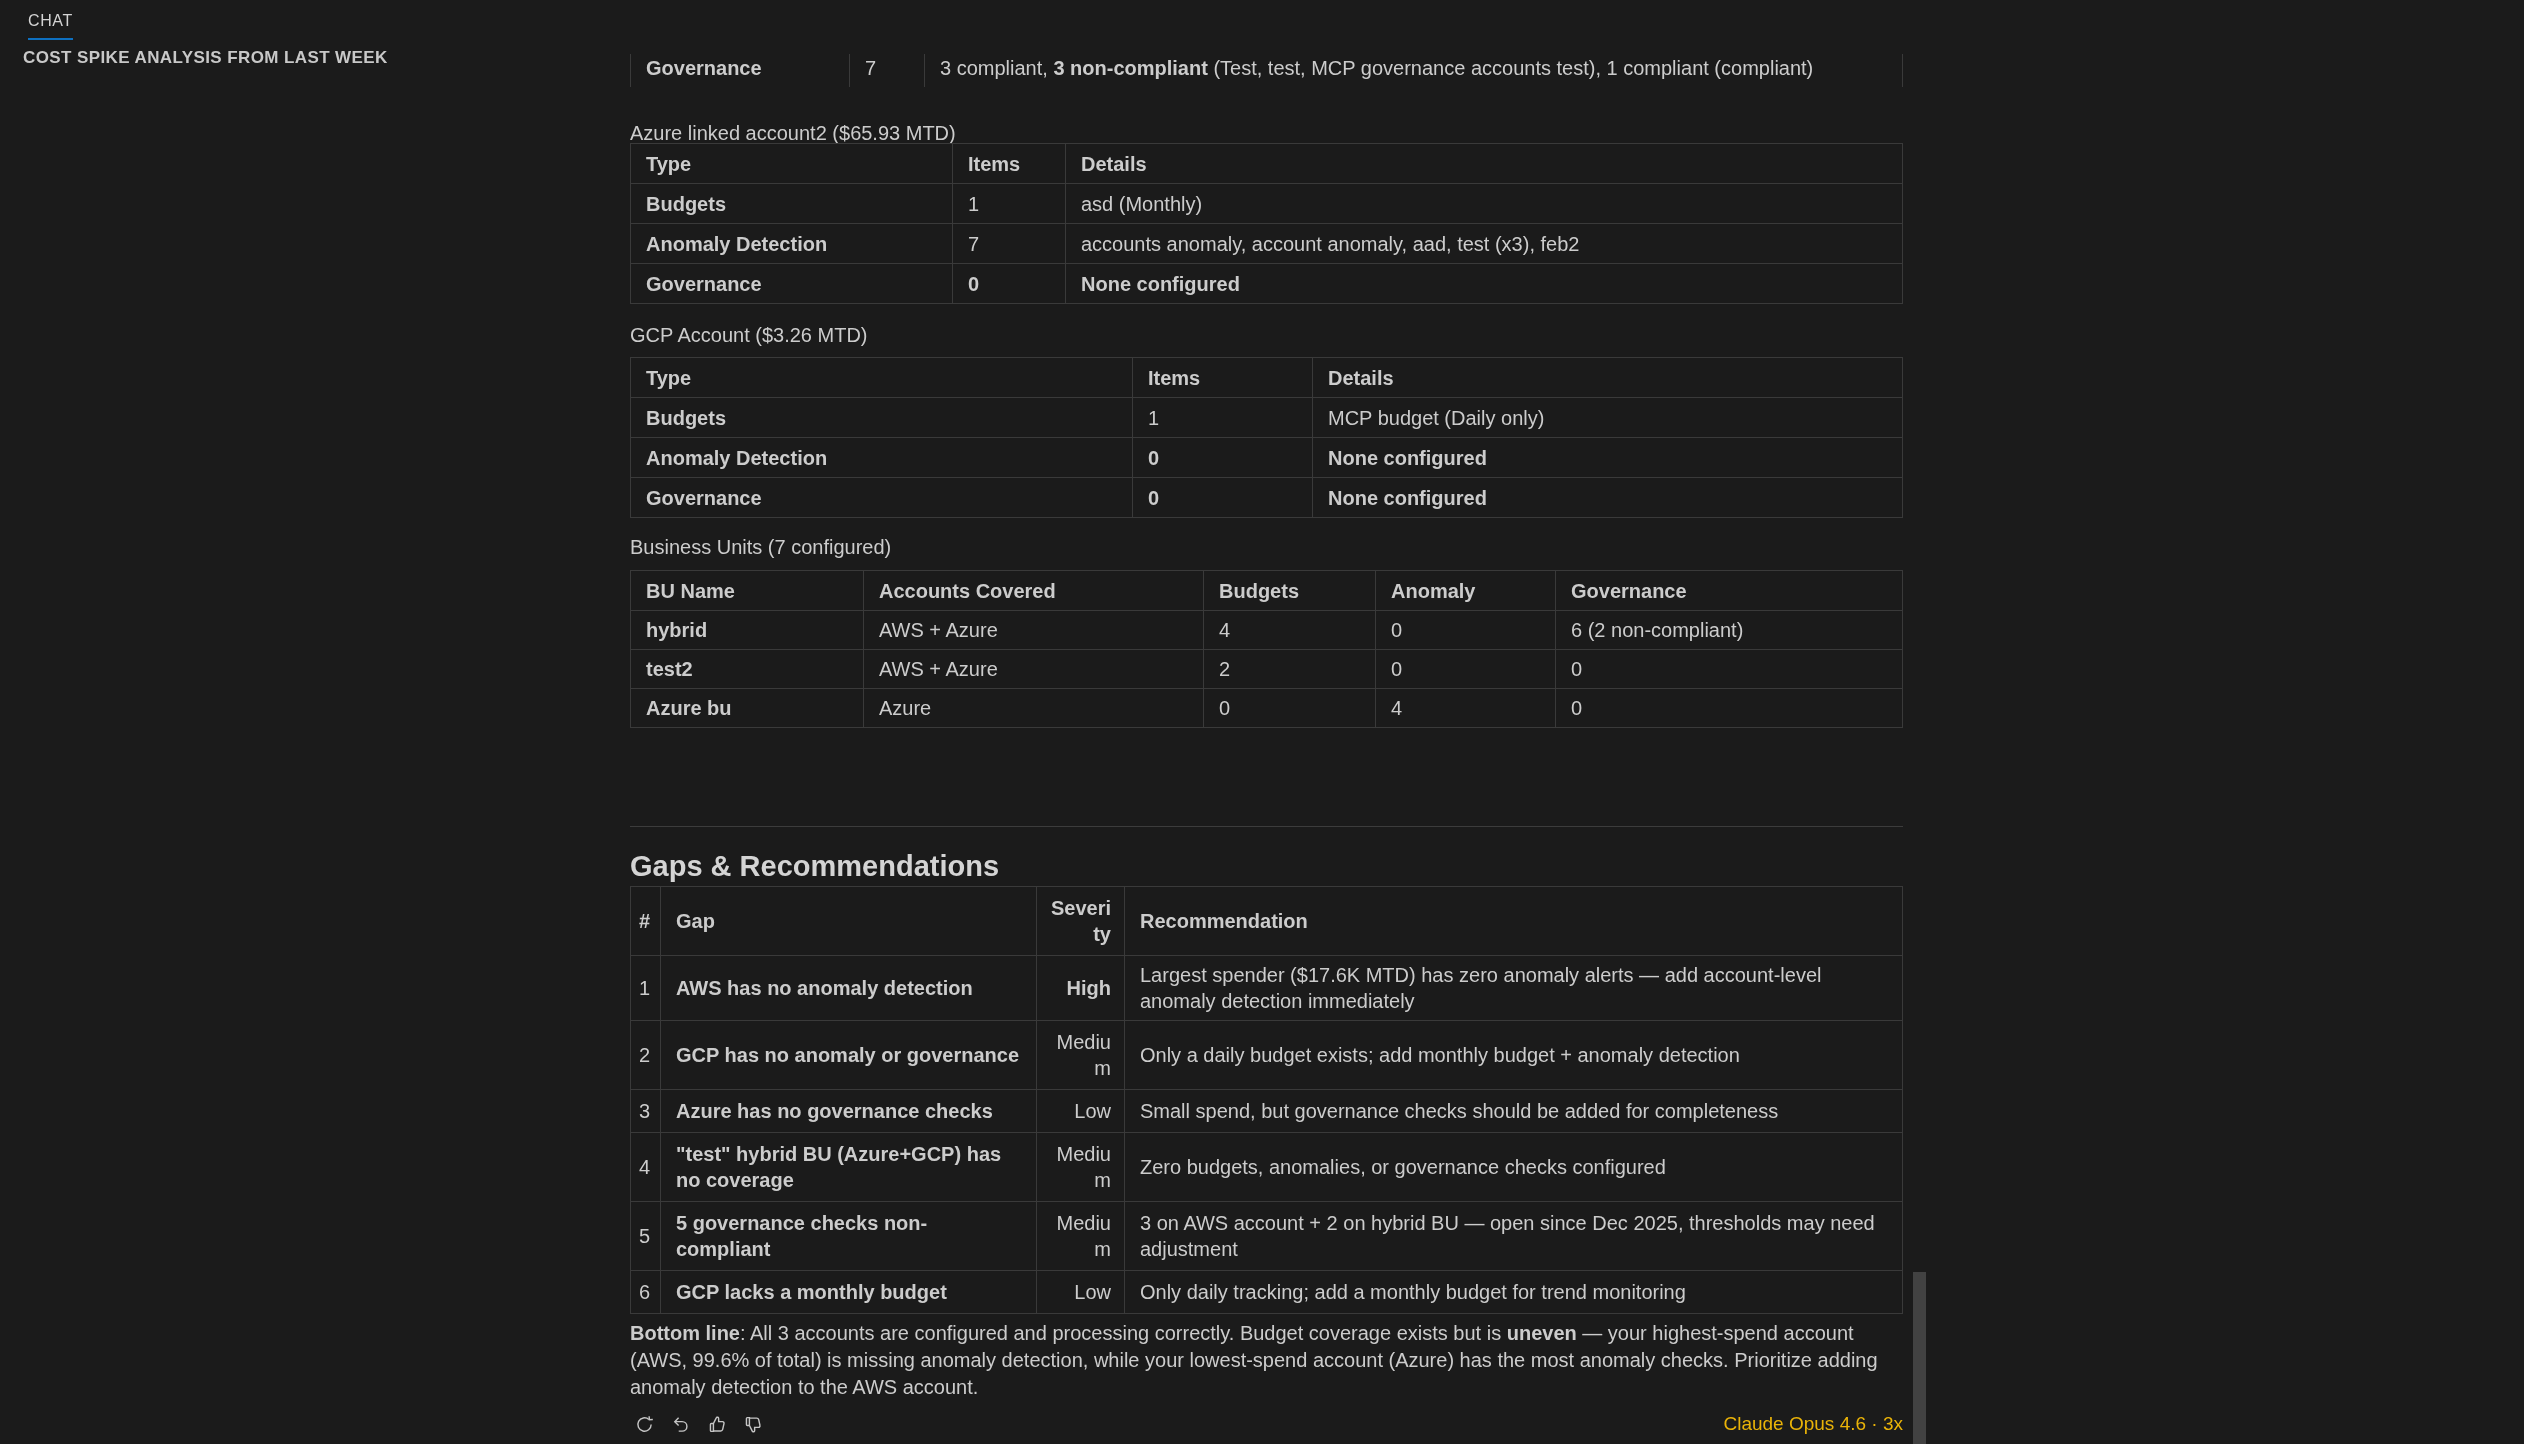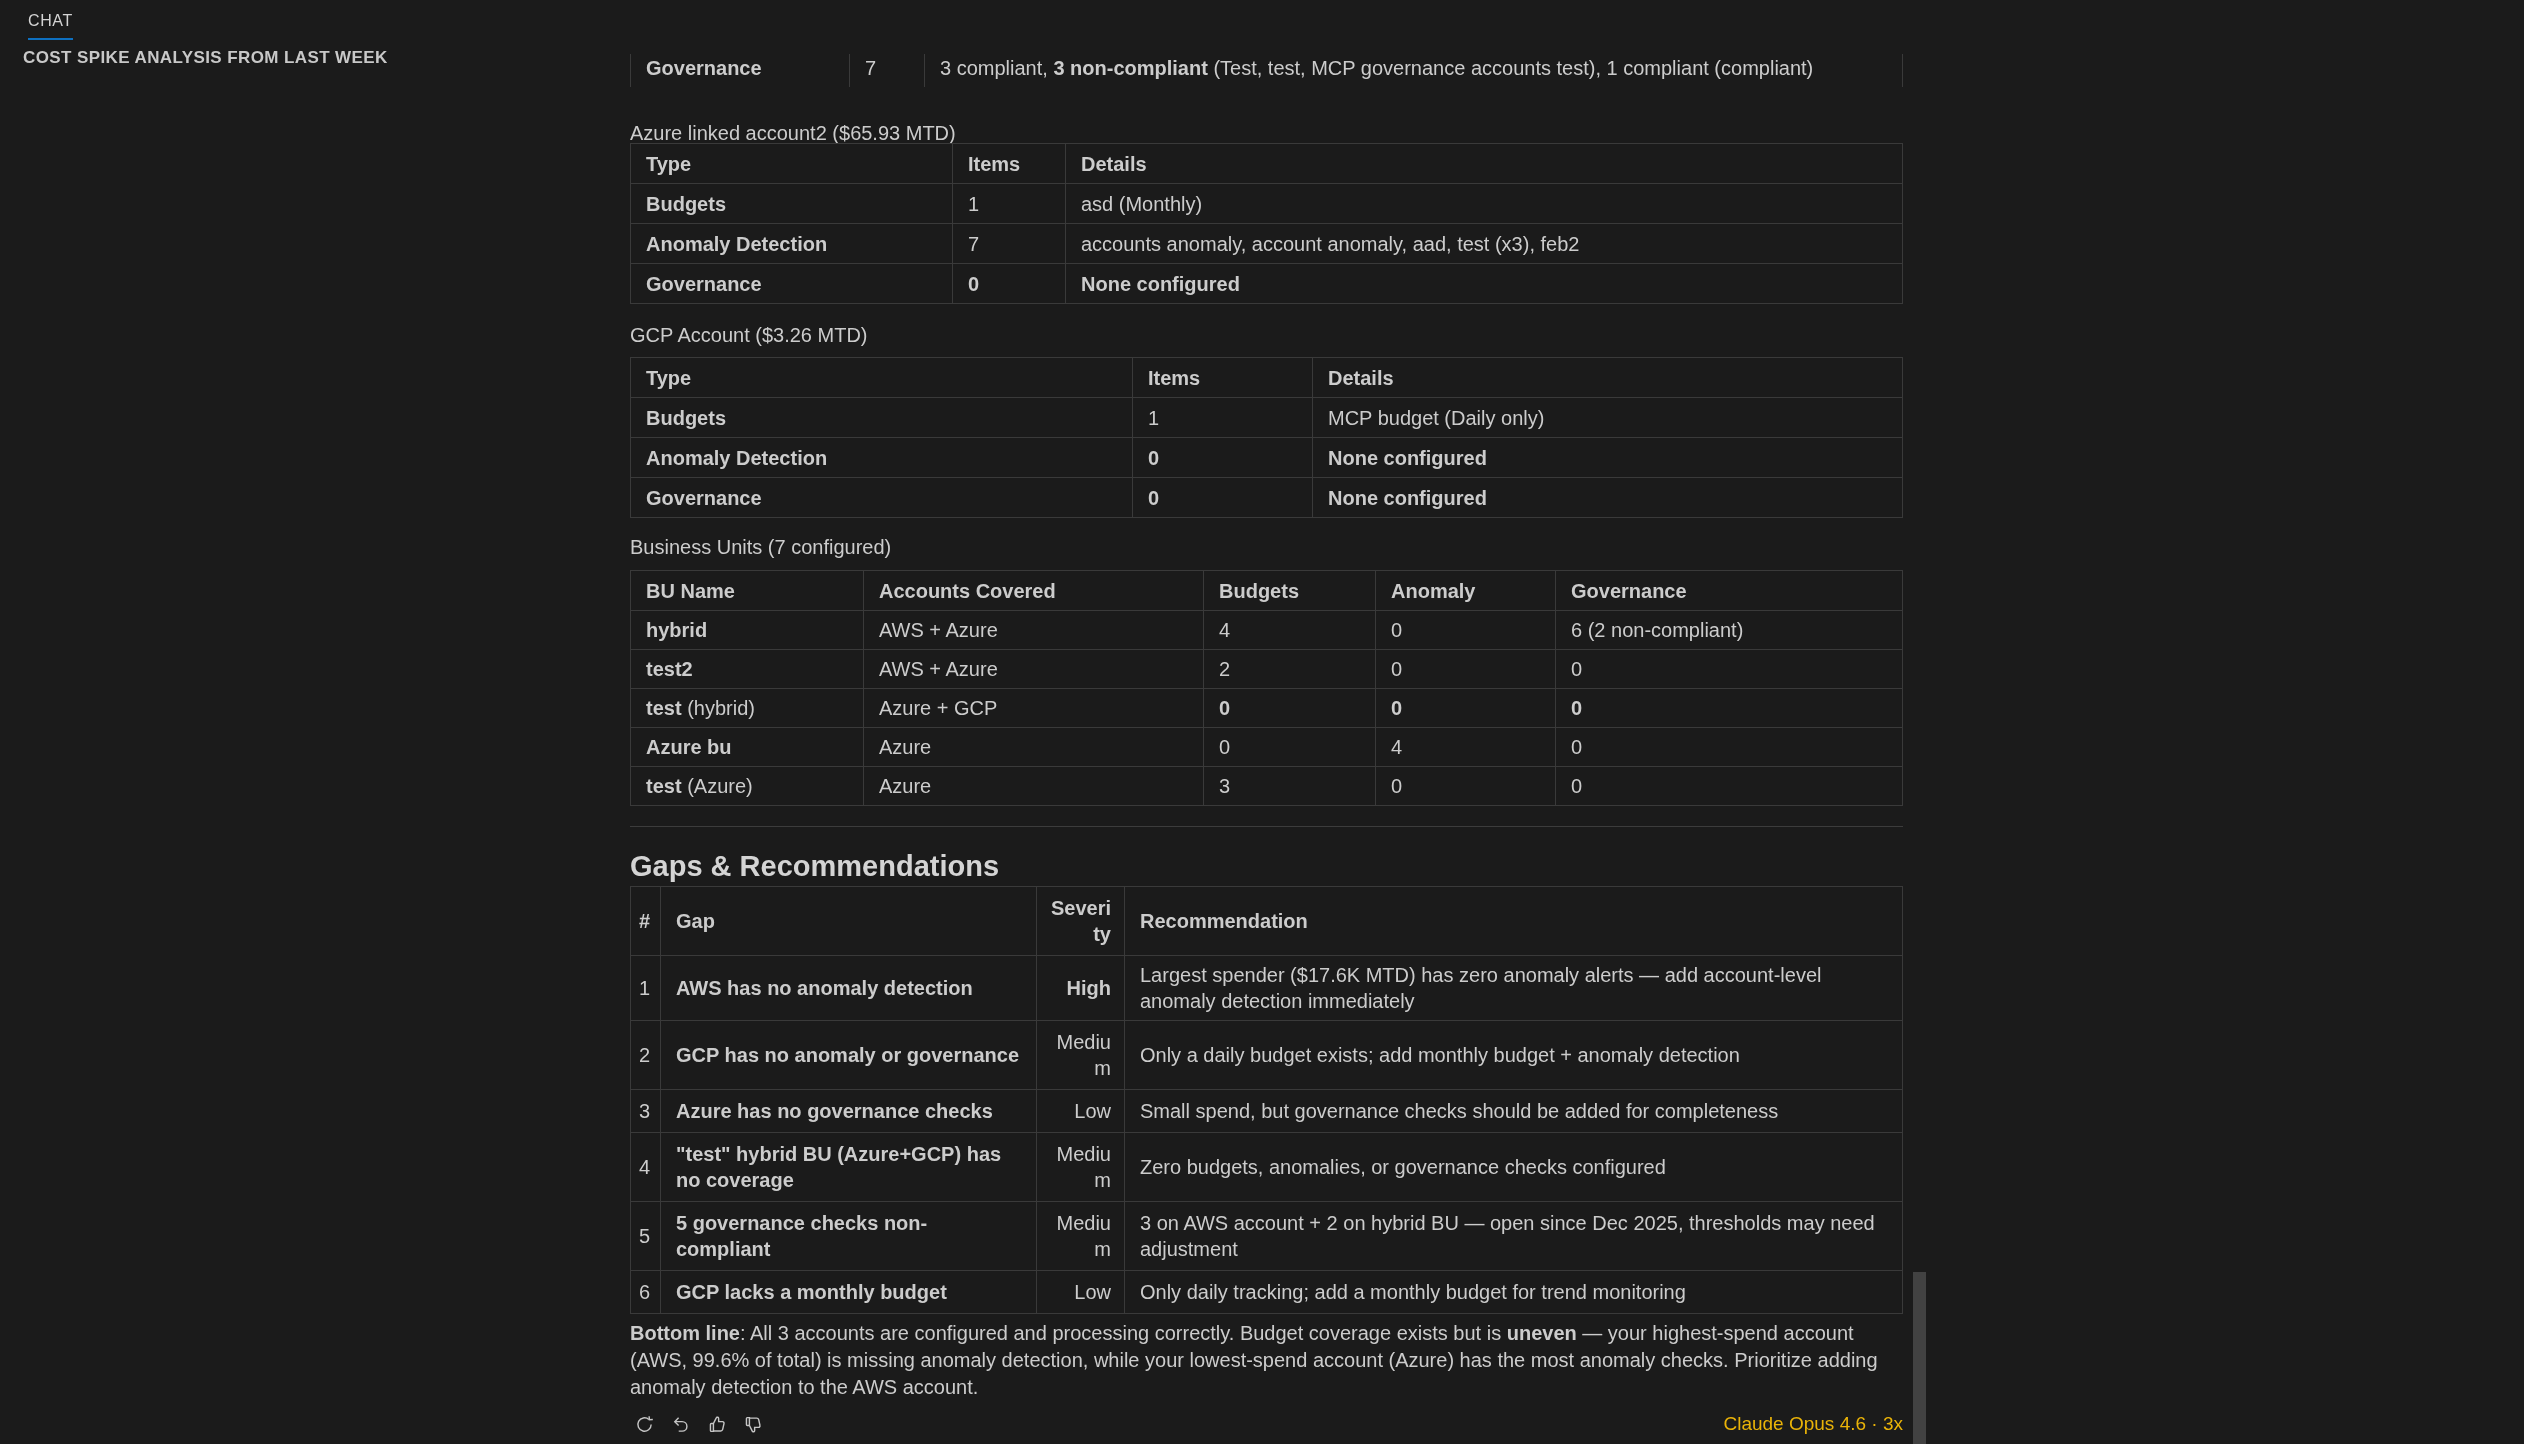--- a/index.html
+++ b/index.html
@@ -201,38 +201,24 @@
         <td>6 (2 non-compliant)</td>
       </tr>
       <tr class="h39">
         <td><span class="b">test2</span><span></span></td>
         <td>AWS + Azure</td>
         <td>2</td>
         <td>0</td>
         <td>0</td>
       </tr>
       <tr class="h39">
-        <td><span class="b">test</span><span> (hybrid)</span></td>
-        <td>Azure + GCP</td>
-        <td class="b">0</td>
-        <td class="b">0</td>
-        <td class="b">0</td>
-      </tr>
-      <tr class="h39">
         <td><span class="b">Azure bu</span><span></span></td>
         <td>Azure</td>
         <td>0</td>
         <td>4</td>
-        <td>0</td>
-      </tr>
-      <tr class="h39">
-        <td><span class="b">test</span><span> (Azure)</span></td>
-        <td>Azure</td>
-        <td>3</td>
-        <td>0</td>
         <td>0</td>
       </tr>
     </tbody>
   </table>
 
   <div class="hr"></div>
 
   <h2 class="h2-gaps">Gaps &amp; Recommendations</h2>
   <table class="md t-gaps">
     <colgroup>

